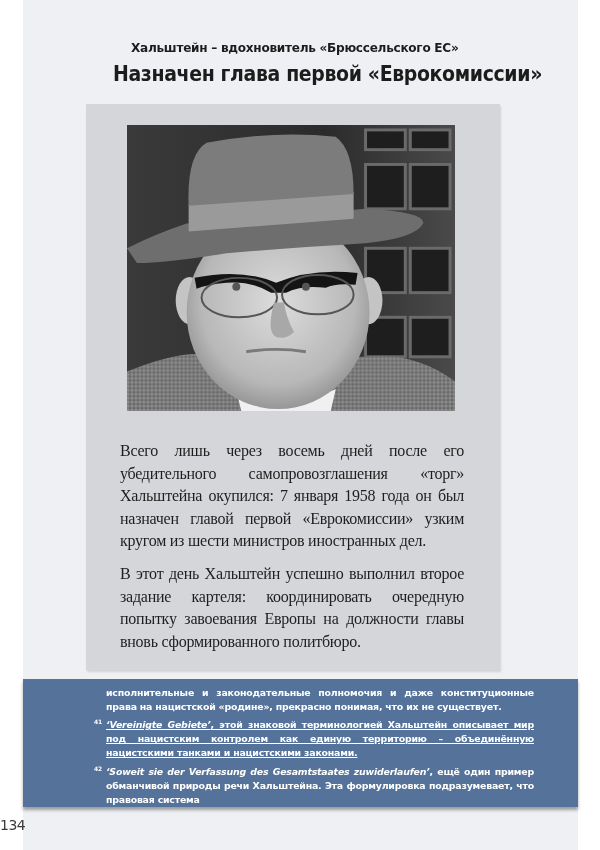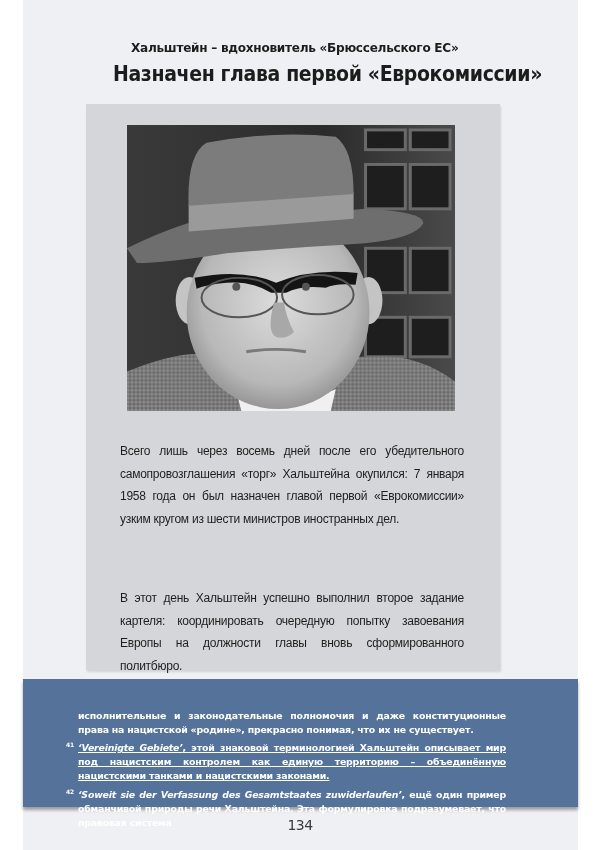--- a/index.html
+++ b/index.html
@@ -28,49 +28,49 @@
     box-shadow: 1px 2px 2px rgba(0,0,0,0.12);
   }
   .photo {
     position: absolute; left: 127px; top: 125px; width: 328px; height: 286px;
     background: #2a2a2a; overflow: hidden;
   }
   .photo svg { display: block; width: 100%; height: 100%; }
 
   .para {
     position: absolute; left: 120px; width: 344px;
-    font-size: 12px; line-height: 22.5px; color: #1e1e1e;
+    font-size: 16px; line-height: 22.5px; color: #1e1e1e;
     text-align: justify; text-align-last: left;
-    font-family: Liberation Sans, sans-serif;
+    font-family: Liberation Serif, serif;
     letter-spacing: -0.25px;
   }
   .para1 { top: 440px; }
-  .para2 { top: 587px; }
+  .para2 { top: 563px; }
 
   .footnote-box {
     position: absolute; left: 23px; top: 679px; width: 555px; height: 128px;
     background: #55739a;
     box-shadow: 0 3px 3px rgba(0,0,0,0.35);
   }
   .fn {
-    position: absolute; left: 78px; width: 428px;
+    position: absolute; left: 106px; width: 428px;
     font-size: 9.4px; line-height: 14px; color: #ffffff; font-weight: bold;
-    text-align: justify; letter-spacing: -0.2px; margin-top: 23px;
+    text-align: justify; letter-spacing: -0.2px;
   }
   .fn .last { text-align-last: left; }
   .fn em { font-style: italic; }
   .fn-num {
     position: absolute; left: -12px; top: -3px; font-size: 6px; font-weight: bold;
   }
   .fn0 { top: 686px; }
   .fn1 { top: 718px; text-decoration: underline; }
   .fn2 { top: 765px; }
 
   .page-number {
-    position: absolute; left: 0; width: 600px; top: 817px; text-align: center;
+    position: absolute; left: 0; width: 600px; top: 817px; text-align: left;
     font-size: 14px; color: #3a3a3a; letter-spacing: -0.5px;
   }
 </style>
 </head>
 <body>
 
 <div class="page"></div>
 
 <div class="subtitle">Хальштейн – вдохновитель «Брюссельского ЕС»</div>
 <div class="title">Назначен глава первой «Еврокомиссии»</div>

